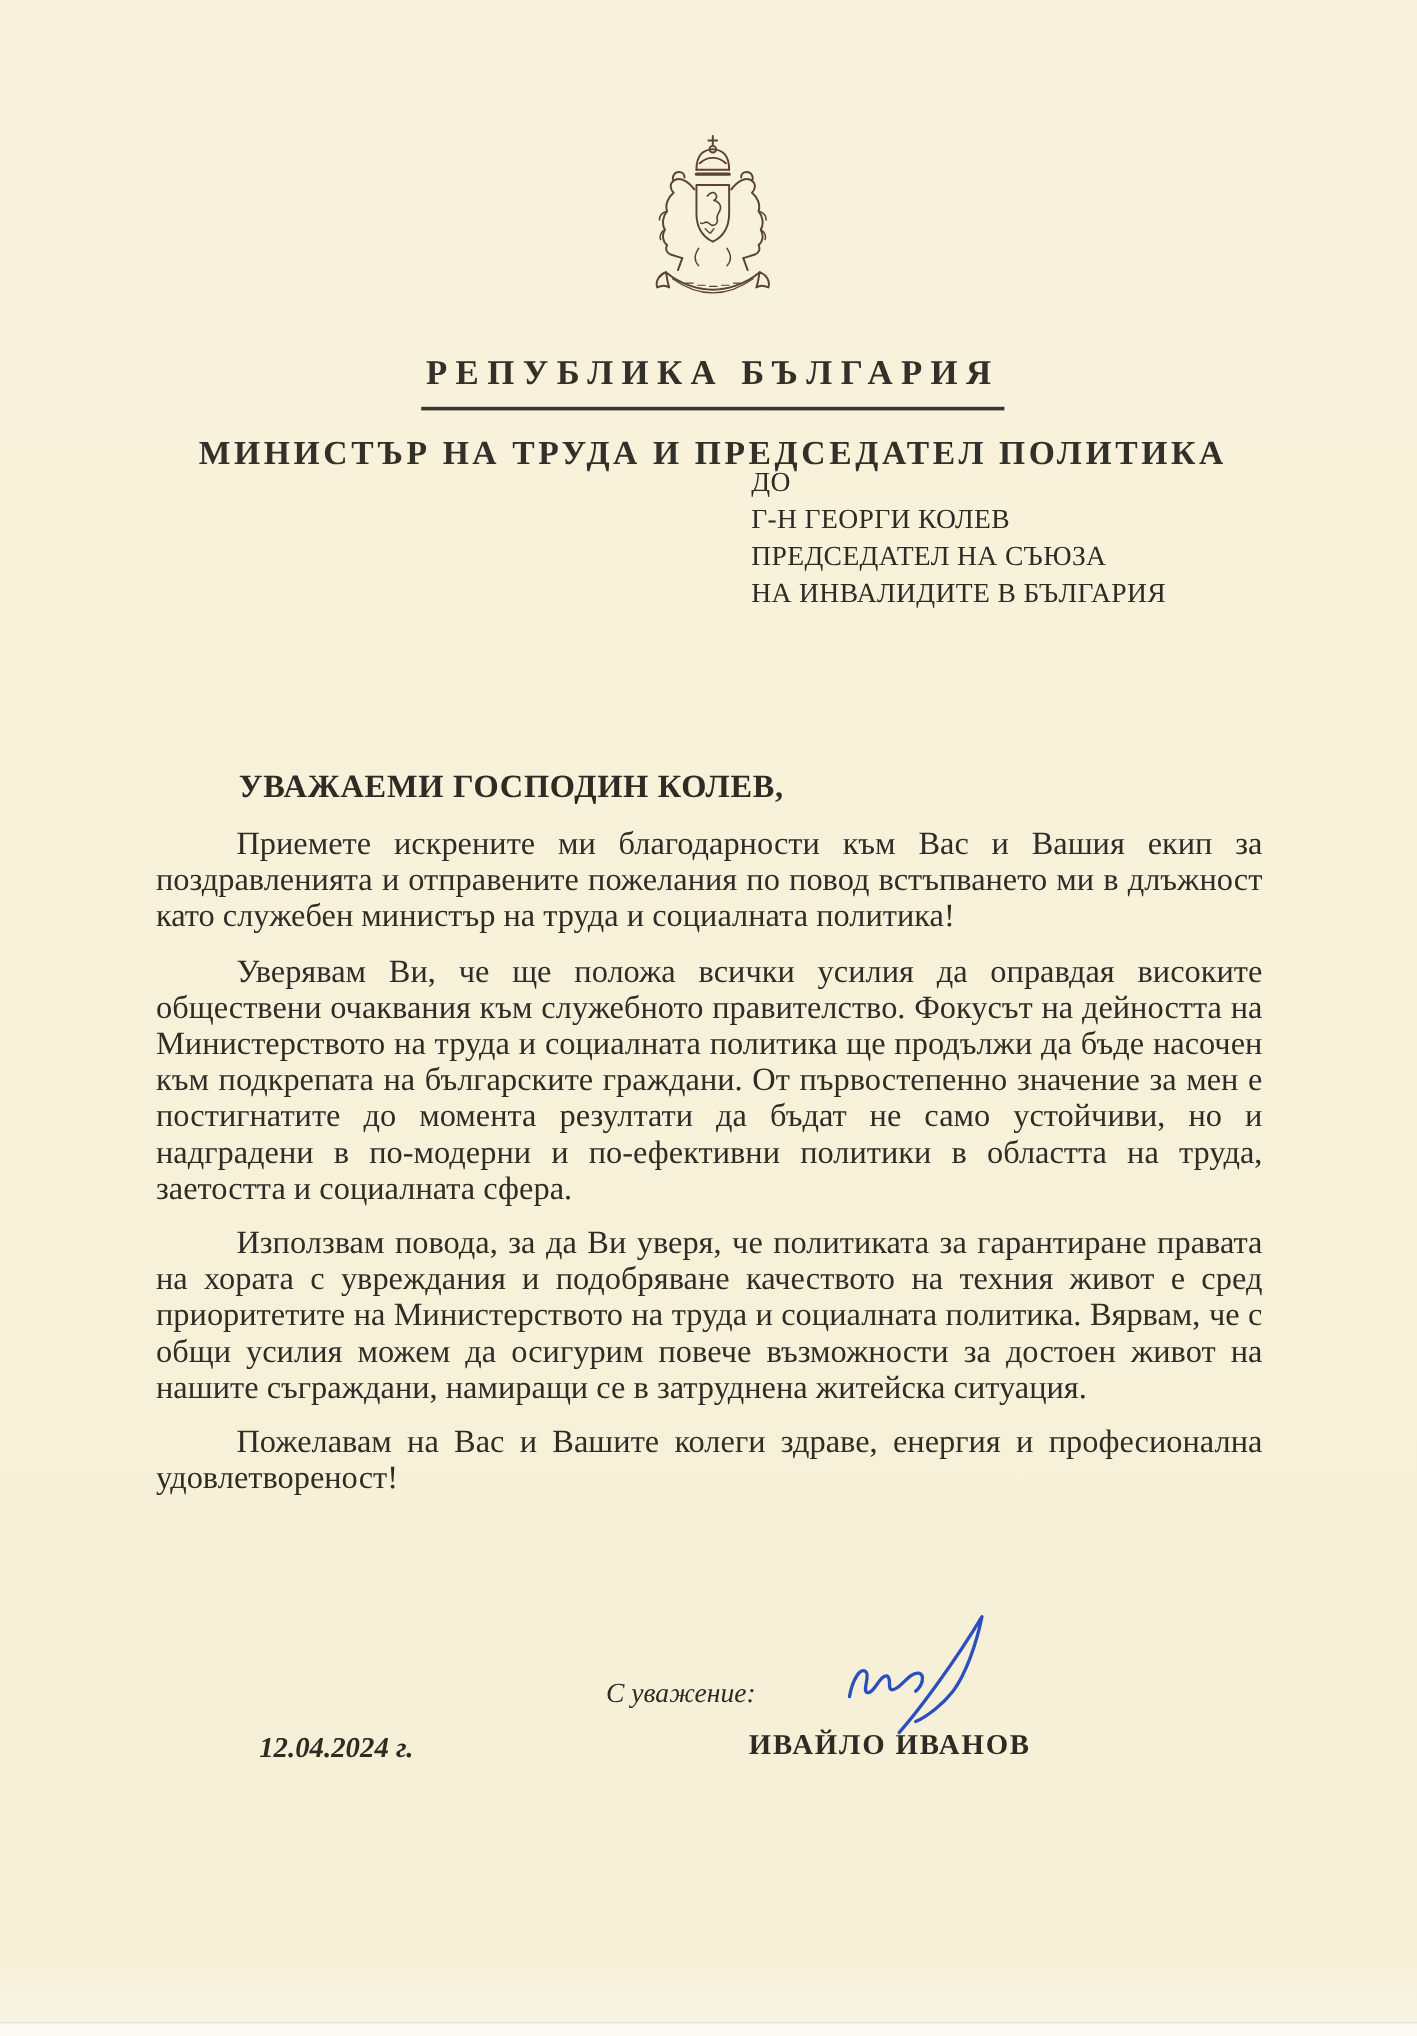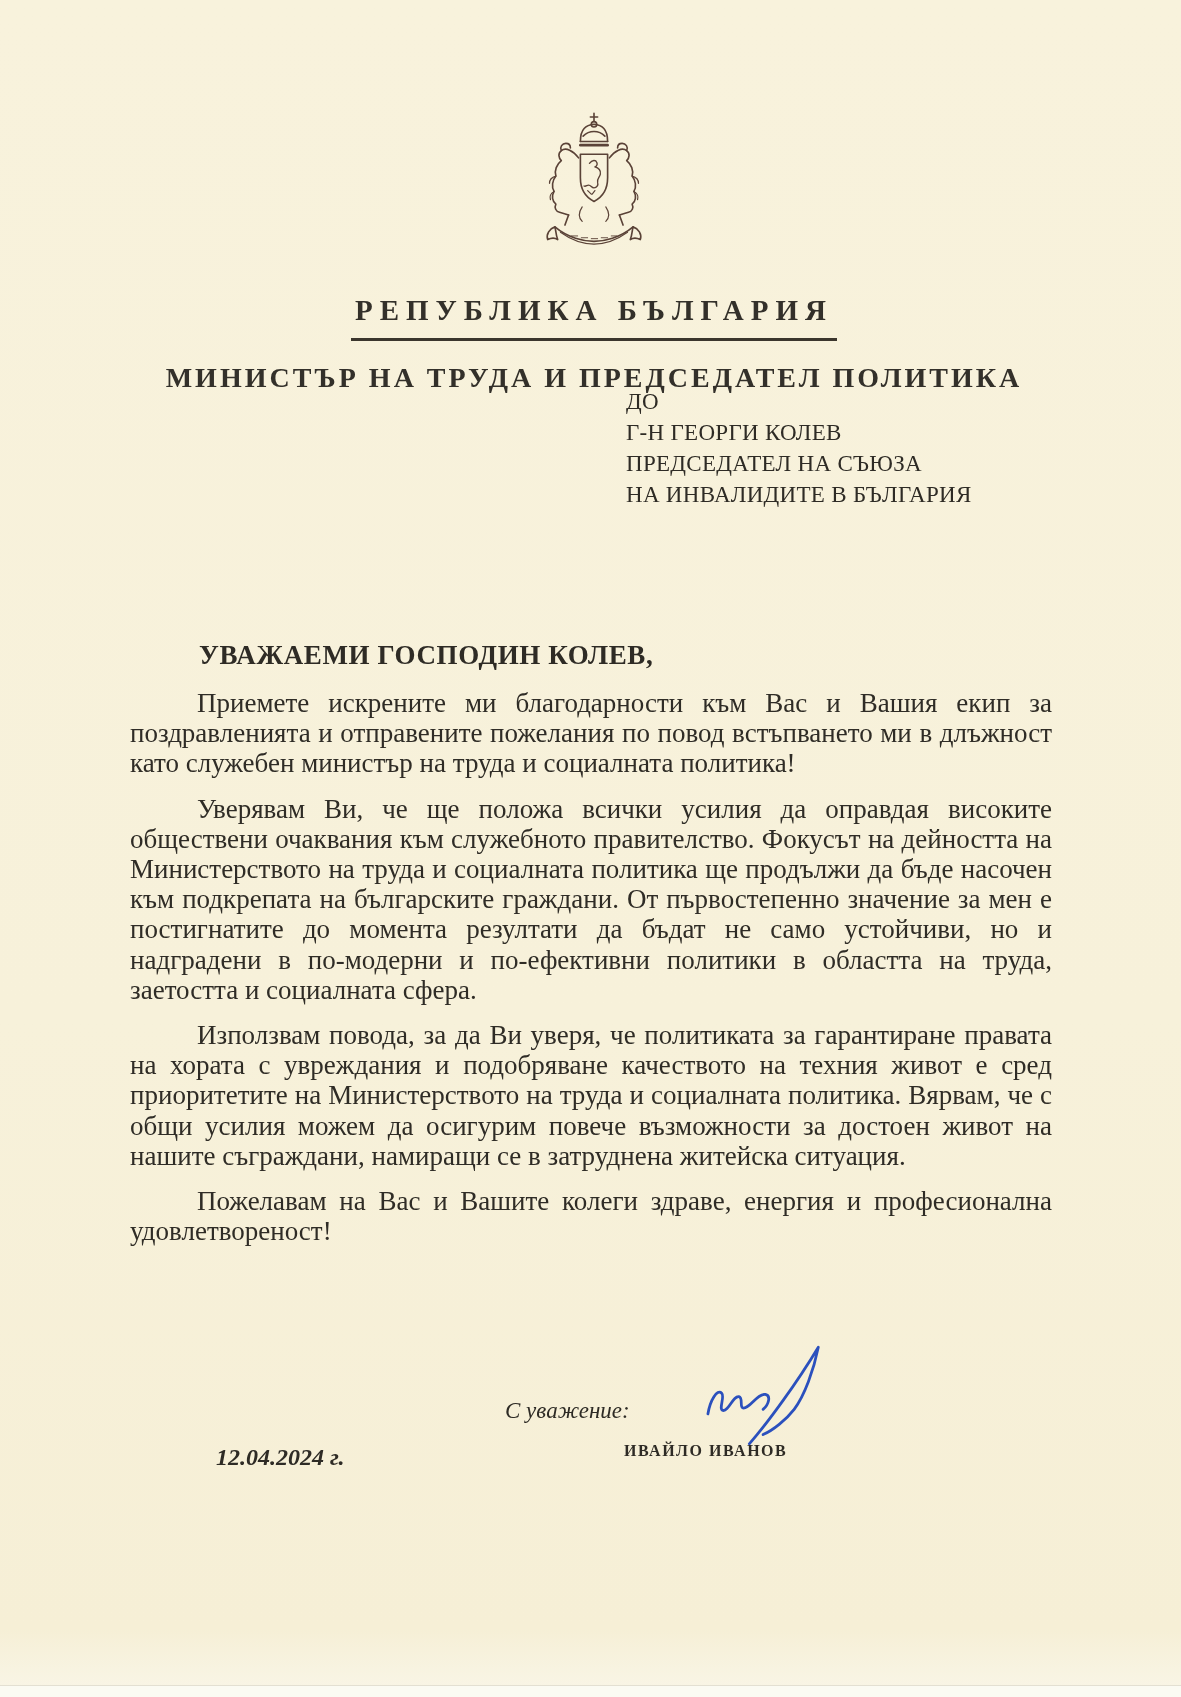--- a/index.html
+++ b/index.html
@@ -65,21 +65,21 @@
 
   
   .valediction {
     position: absolute; left: 505px; top: 1386px;
     font-size: 23px; font-weight: normal; font-style: italic; color: #2e2b25; margin-top: 12px;
   }
   .signature { position: absolute; left: 700px; top: 1338px; width: 140px; height: 115px; }
   .signature svg { width: 100%; height: 100%; }
   .signer-name {
     position: absolute; left: 624px; top: 1442px;
-    font-size: 16px; font-weight: bold; letter-spacing: 1.5px; color: #2e2b25;
+    font-size: 24px; font-weight: bold; letter-spacing: 1.5px; color: #2e2b25;
   }
   .letter-date {
     position: absolute; left: 216px; top: 1444px;
     font-size: 24px; font-weight: bold; font-style: italic; color: #2e2b25;
   }
 </style>
 </head>
 <body>
 
 <div class="page">

